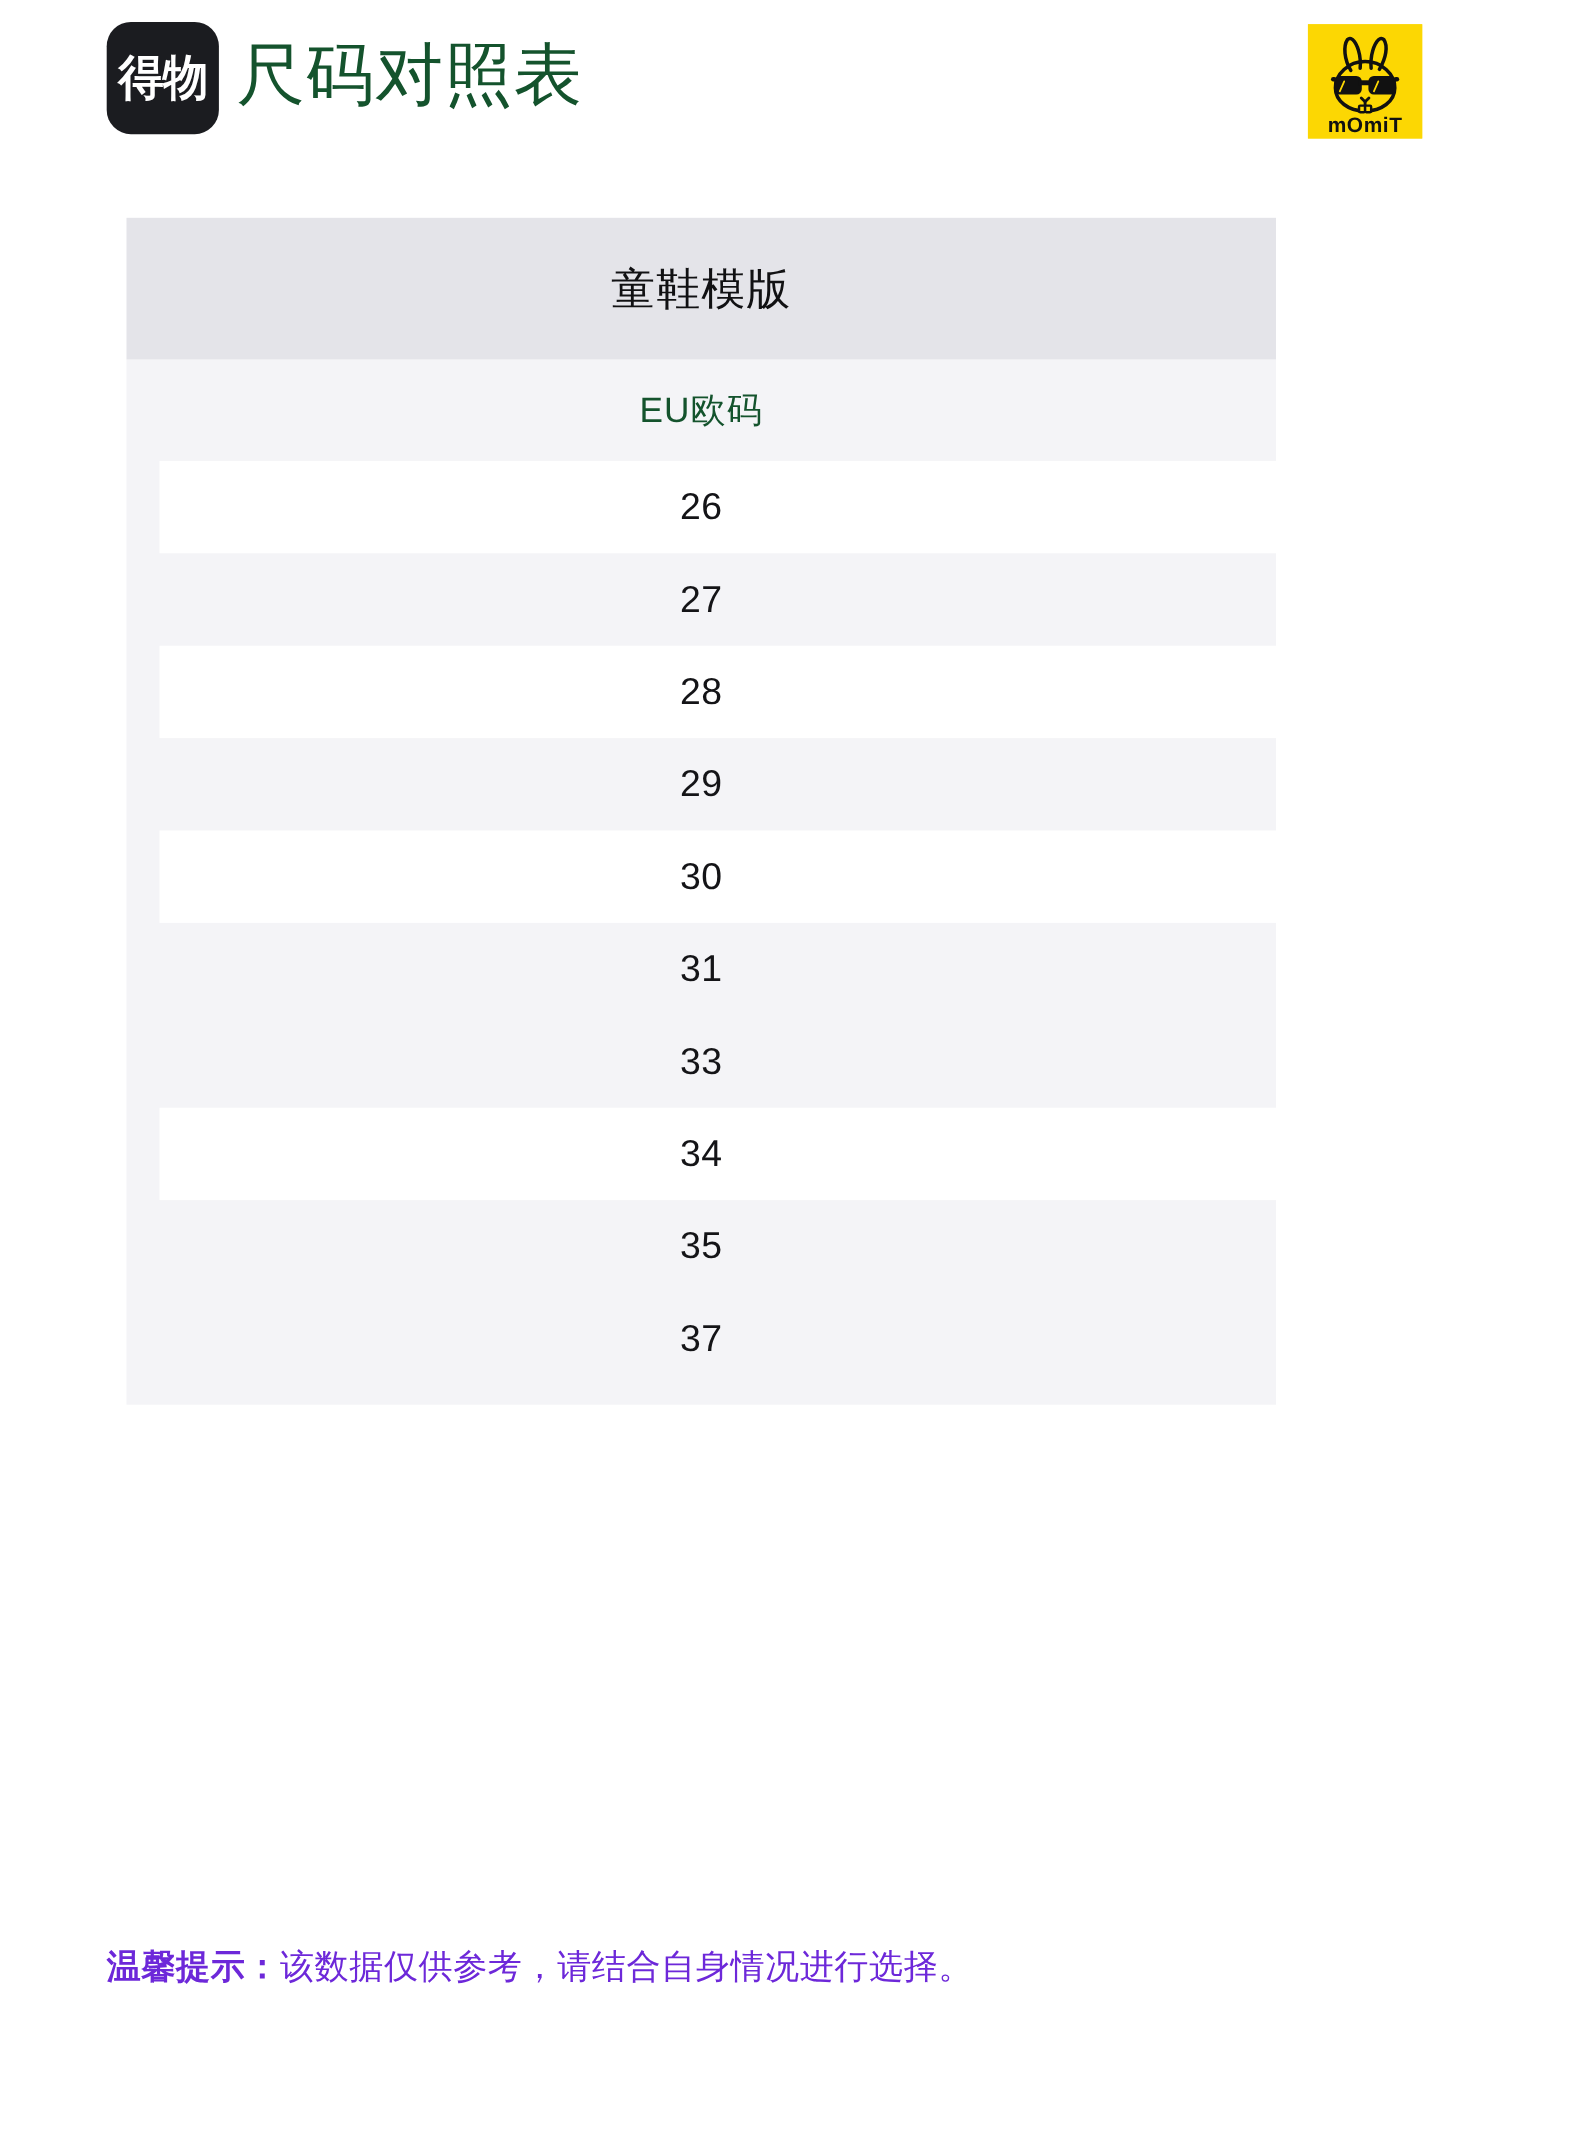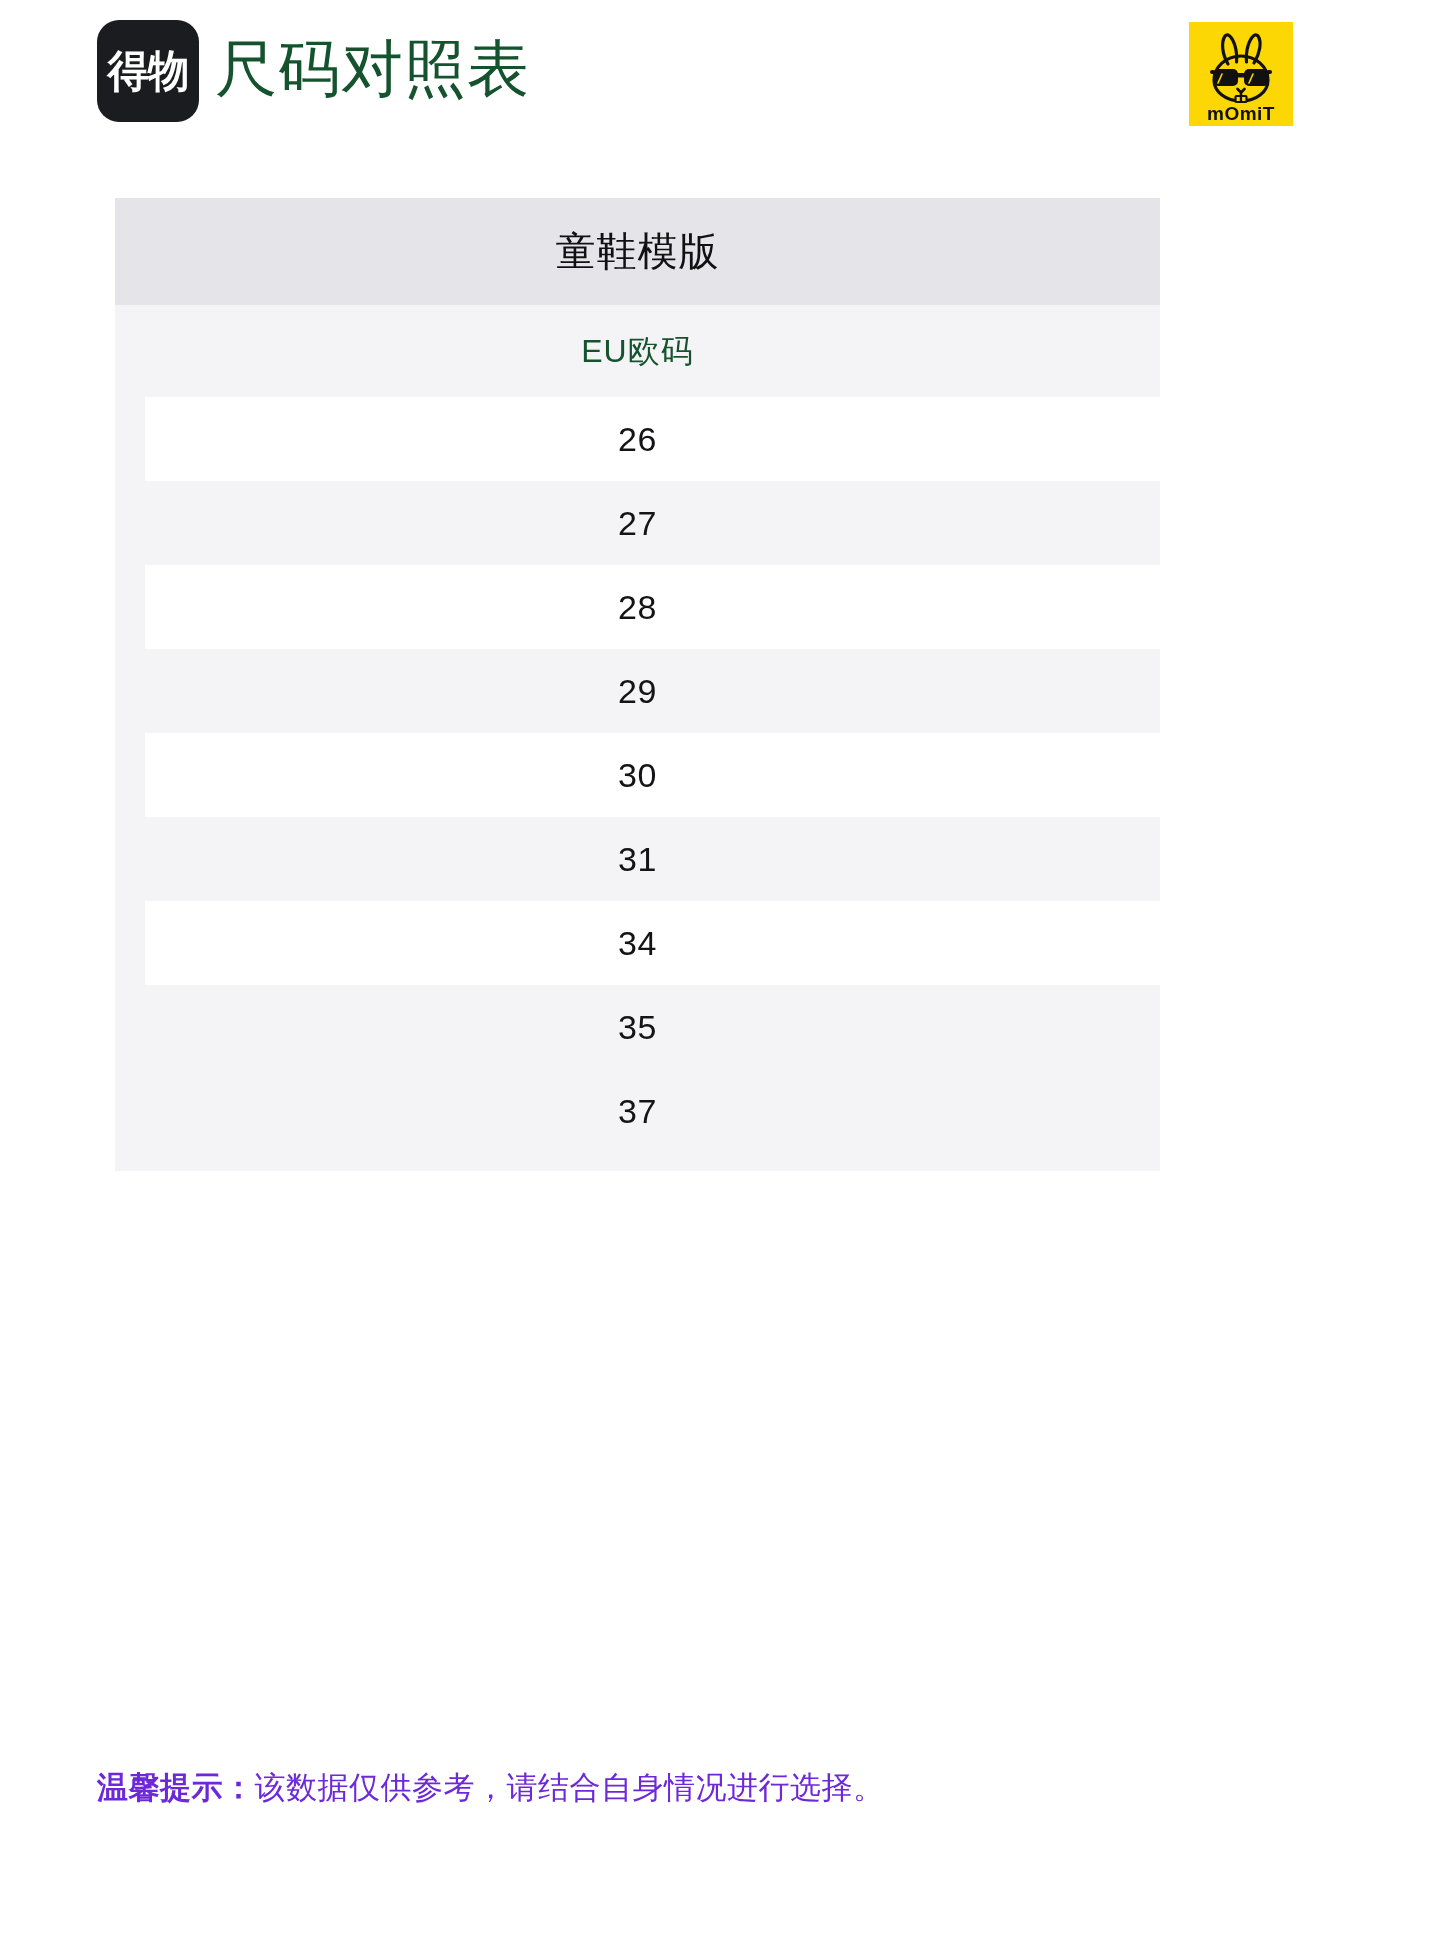--- a/index.html
+++ b/index.html
@@ -84,21 +84,21 @@
 
   
   .table-wrap {
     position: absolute;
     left: 90px;
     top: 198px;
     width: 1045px;
   }
 
   .table-section-title {
-    height: 107px;
+    height: 129px;
     background: #e4e4e9;
     display: flex;
     align-items: center;
     justify-content: center;
     font-size: 40px;
     font-weight: 500;
     color: #111113;
     letter-spacing: 1px;
   }
 
@@ -234,20 +234,23 @@
           </div>
           <div class="row">
             <span class="row-value">29</span>
           </div>
           <div class="row alt">
             <span class="row-value">30</span>
           </div>
           <div class="row">
             <span class="row-value">31</span>
           </div>
+          <div class="row">
+            <span class="row-value">33</span>
+          </div>
           <div class="row alt">
             <span class="row-value">34</span>
           </div>
           <div class="row">
             <span class="row-value">35</span>
           </div>
           <div class="row">
             <span class="row-value">37</span>
           </div>
         </div>

